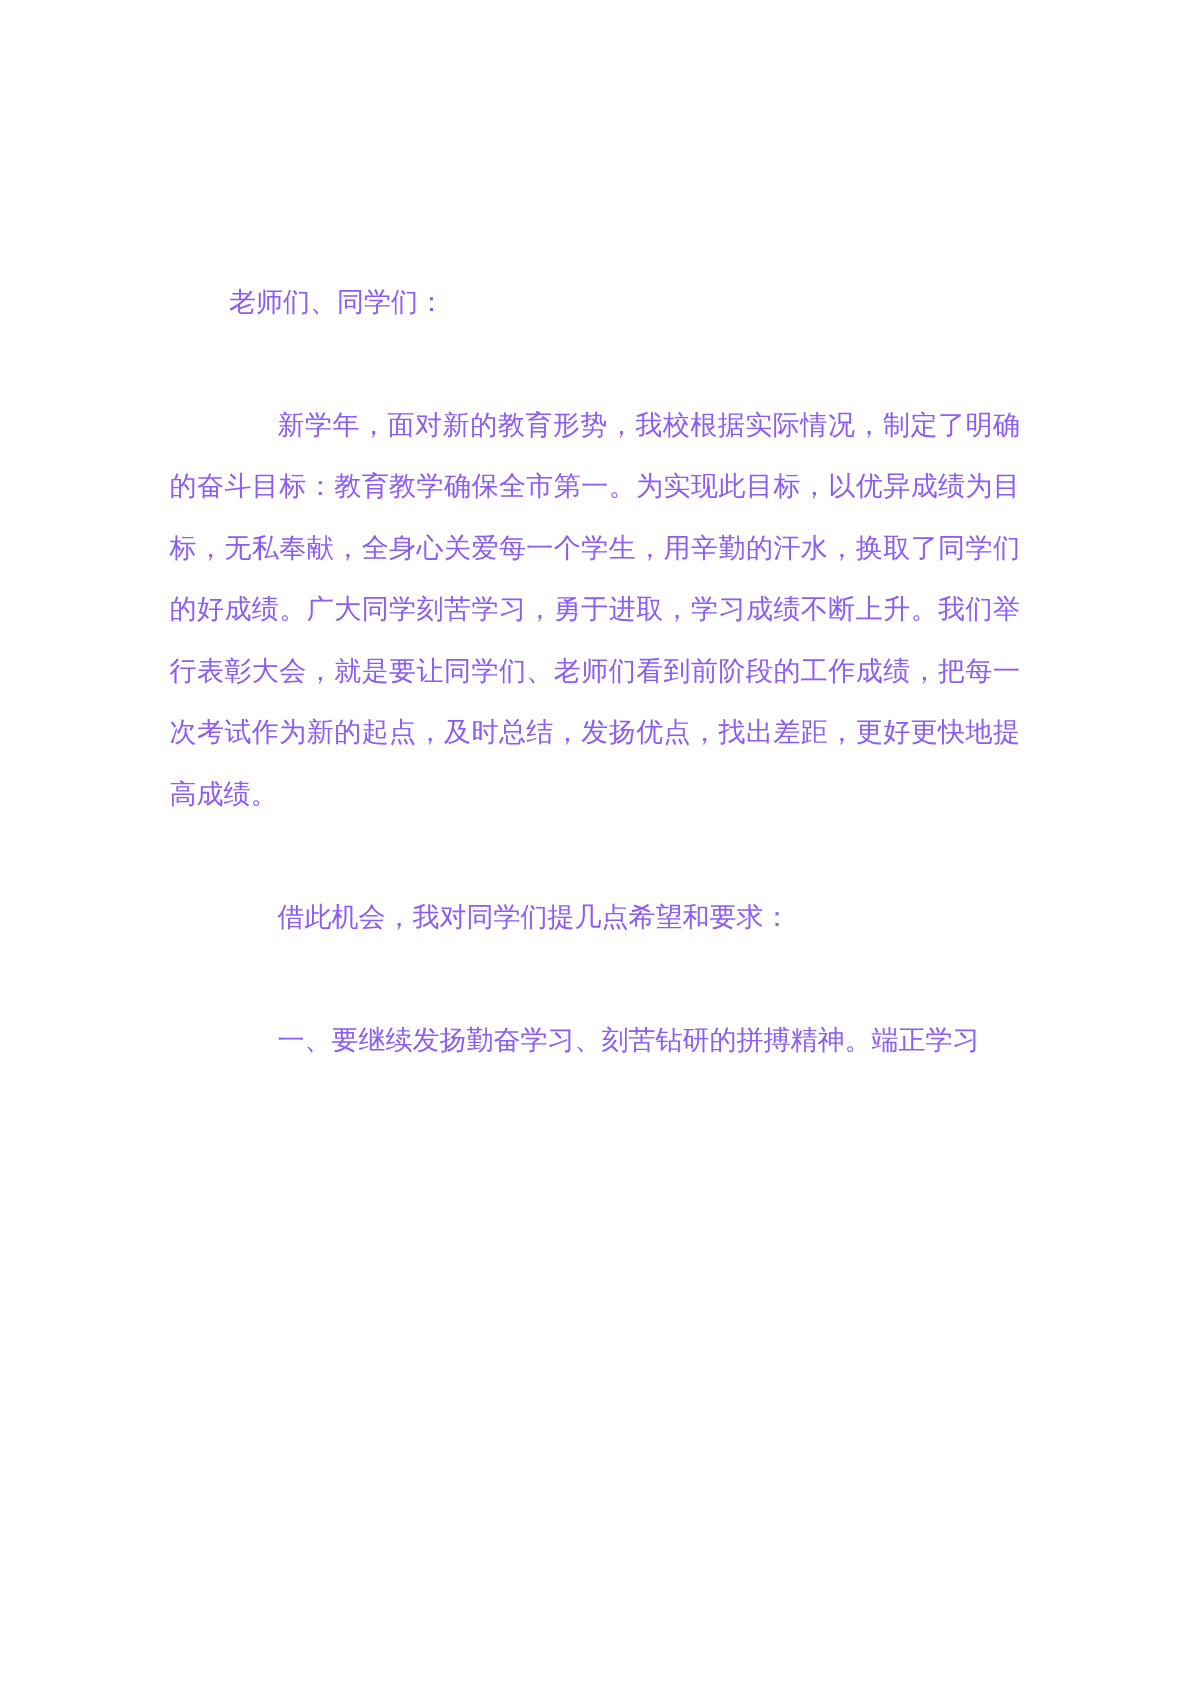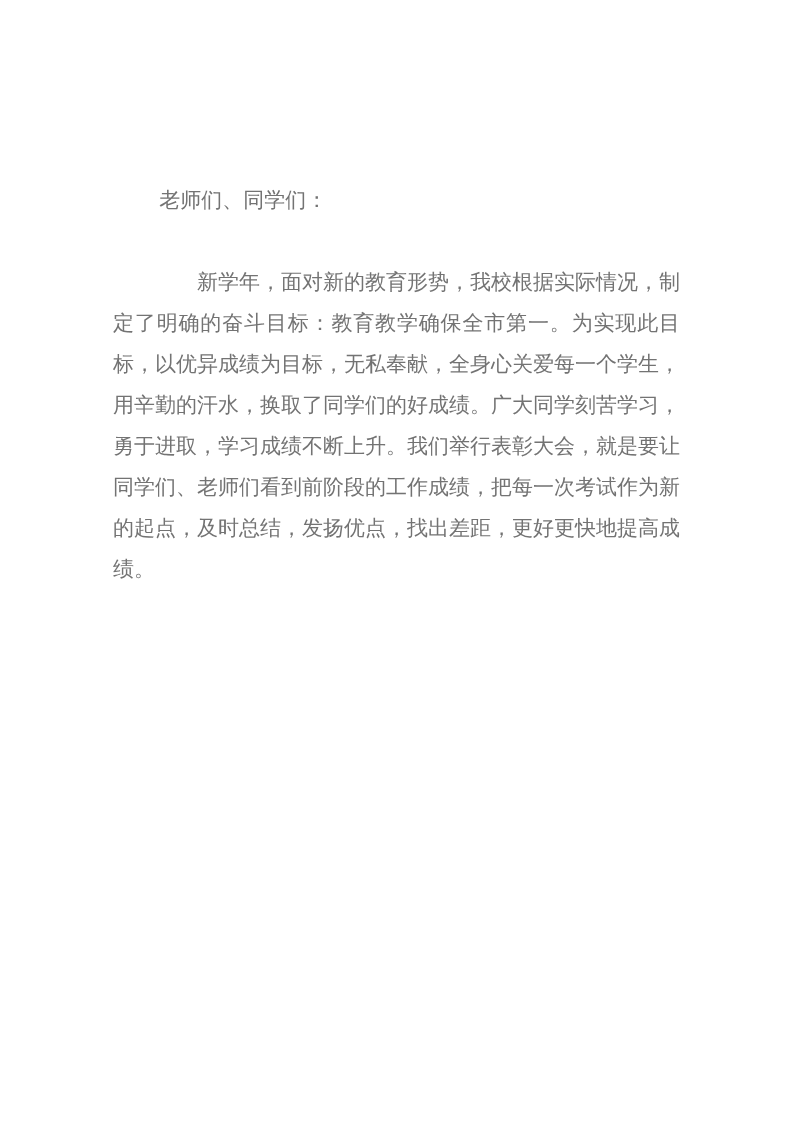--- a/index.html
+++ b/index.html
@@ -13,24 +13,24 @@
     height: 1122px;
     background: #ffffff;
     overflow: hidden;
     box-sizing: border-box;
   }
   .doc-content {
     position: absolute;
     top: 181px;
     left: 113px;
     width: 567px;
-    font-family: Liberation Mono, monospace;
-    font-size: 21px;
+    font-family: Liberation Serif, serif;
+    font-size: 18px;
     line-height: 41px;
-    color: #737373;
+    color: #8b5cf6;
     text-align: justify;
     letter-spacing: 0;
   }
   .doc-content p {
     margin: 0 0 41px 0;
     padding: 0;
   }
   p.salutation {
     text-indent: 2.2em;
   }
@@ -41,14 +41,16 @@
     margin-bottom: 0;
   }
 </style>
 </head>
 <body>
 
 <div class="page">
   <div class="doc-content">
     <p class="salutation">老师们、同学们：</p>
     <p class="body-para">新学年，面对新的教育形势，我校根据实际情况，制定了明确的奋斗目标：教育教学确保全市第一。为实现此目标，以优异成绩为目标，无私奉献，全身心关爱每一个学生，用辛勤的汗水，换取了同学们的好成绩。广大同学刻苦学习，勇于进取，学习成绩不断上升。我们举行表彰大会，就是要让同学们、老师们看到前阶段的工作成绩，把每一次考试作为新的起点，及时总结，发扬优点，找出差距，更好更快地提高成绩。</p>
+    <p class="body-para">借此机会，我对同学们提几点希望和要求：</p>
+    <p class="body-para last">一、要继续发扬勤奋学习、刻苦钻研的拼搏精神。端正学习</p>
   </div>
 </div>
 
 </body></html>

